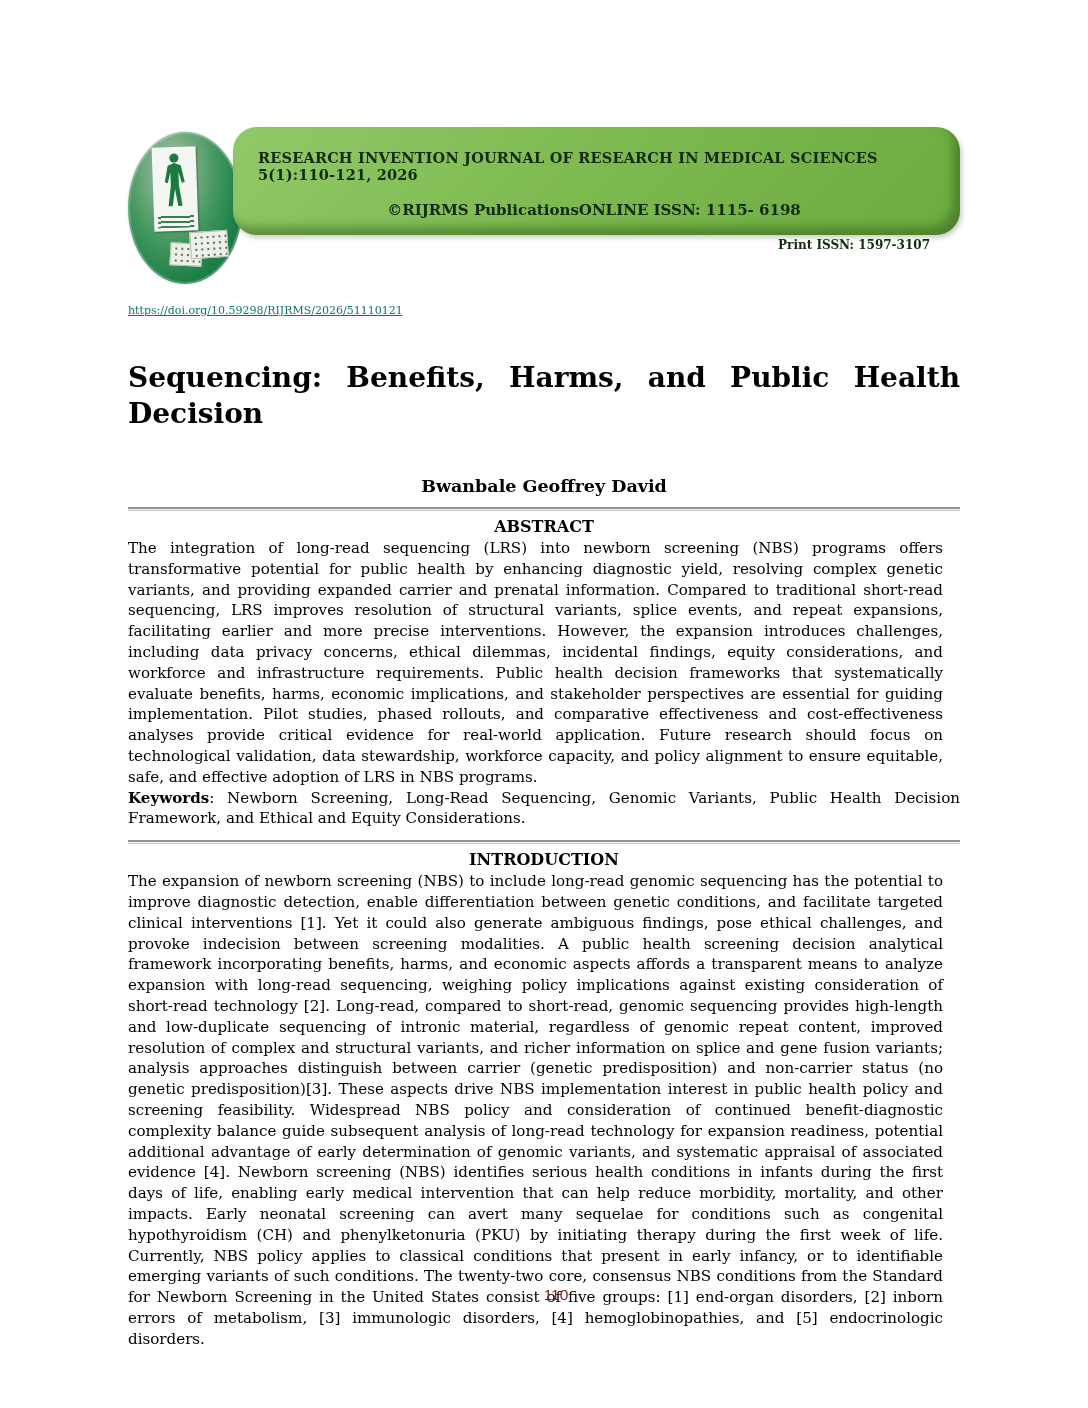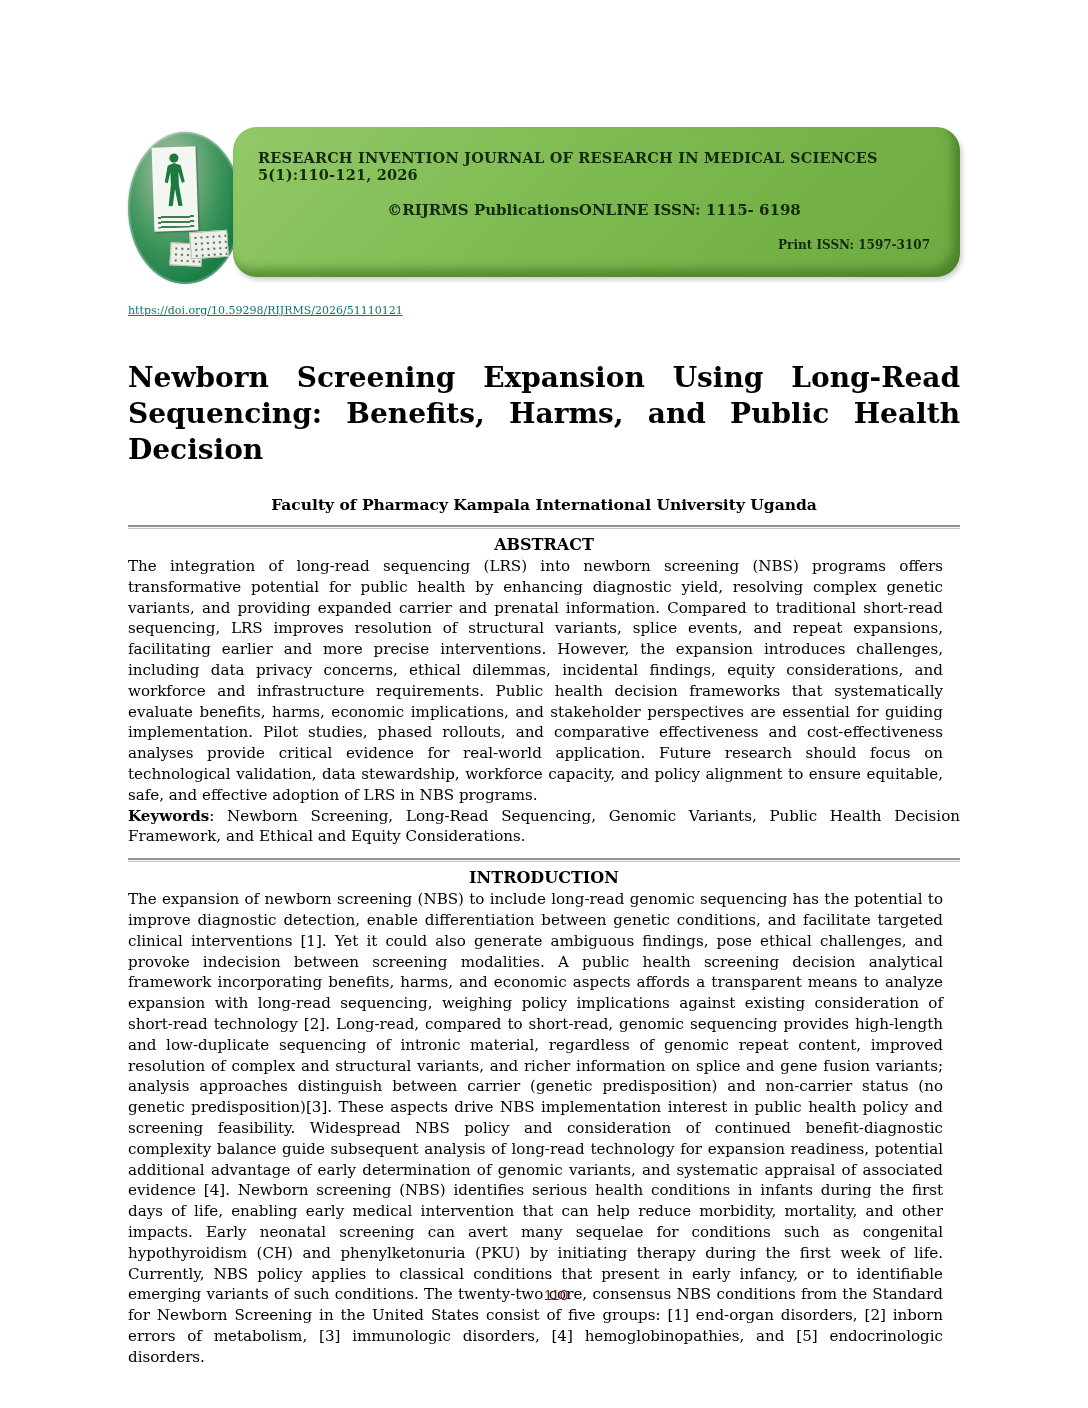--- a/index.html
+++ b/index.html
@@ -35,21 +35,21 @@
   }
   .block {
     position:absolute; background:#edf0e9; border:1px solid #b7c2b2;
     background-image:radial-gradient(circle, #5f6e5c 1px, transparent 1.2px);
     background-size:6px 6px; background-position:2px 2px;
   }
   .block.b1 { right:14px; bottom:26px; width:36px; height:25px; transform:rotate(-4deg); }
   .block.b2 { right:40px; bottom:18px; width:30px; height:21px; transform:rotate(3deg); }
 
   .banner {
-    position:absolute; left:105px; top:0; width:727px; height:150px;
+    position:absolute; left:105px; top:0; width:727px; height:108px;
     box-sizing:border-box;
     border-radius:24px;
     background:linear-gradient(135deg, #92c968 0%, #7cb94f 50%, #6cab41 100%);
     box-shadow: inset -7px -8px 10px rgba(46,92,20,0.5), 2px 3px 5px rgba(0,0,0,0.2);
     padding:22px 30px 0 25px;
     color:#142a0e;
     font-weight:bold;
   }
   .banner-line1 { font-size:14.5px; letter-spacing:0.2px; }
   .banner-row { display:flex; justify-content:center; margin-top:18px; font-size:15px; }
@@ -120,25 +120,24 @@
           <span>Print ISSN: 1597-3107</span>
         </div>
       </div>
     </div>
 
     
     <a class="doi" href="#">https://doi.org/10.59298/RIJRMS/2026/51110121</a>
 
     
     <h1 class="title">
-      <span class="tline">Newborn Screening Expansion Using Long-Read</span>
       <span class="tline">Sequencing: Benefits, Harms, and Public Health Decision</span>
     </h1>
 
-    <div class="affil">Faculty of Pharmacy Kampala International University Uganda</div>
+    <div class="author">Bwanbale Geoffrey David</div>
 
     <div class="rule"></div>
 
     
     <div class="sec-head">ABSTRACT</div>
     <p class="body-text">The integration of long-read sequencing (LRS) into newborn screening (NBS) programs offers transformative potential for public health by enhancing diagnostic yield, resolving complex genetic variants, and providing expanded carrier and prenatal information. Compared to traditional short-read sequencing, LRS improves resolution of structural variants, splice events, and repeat expansions, facilitating earlier and more precise interventions. However, the expansion introduces challenges, including data privacy concerns, ethical dilemmas, incidental findings, equity considerations, and workforce and infrastructure requirements. Public health decision frameworks that systematically evaluate benefits, harms, economic implications, and stakeholder perspectives are essential for guiding implementation. Pilot studies, phased rollouts, and comparative effectiveness and cost-effectiveness analyses provide critical evidence for real-world application. Future research should focus on technological validation, data stewardship, workforce capacity, and policy alignment to ensure equitable, safe, and effective adoption of LRS in NBS programs.</p>
     <p class="keywords"><span class="b">Keywords</span><span>: Newborn Screening, Long-Read Sequencing, Genomic Variants, Public Health Decision Framework, and Ethical and Equity Considerations.</span></p>
 
     <div class="rule"></div>
 

